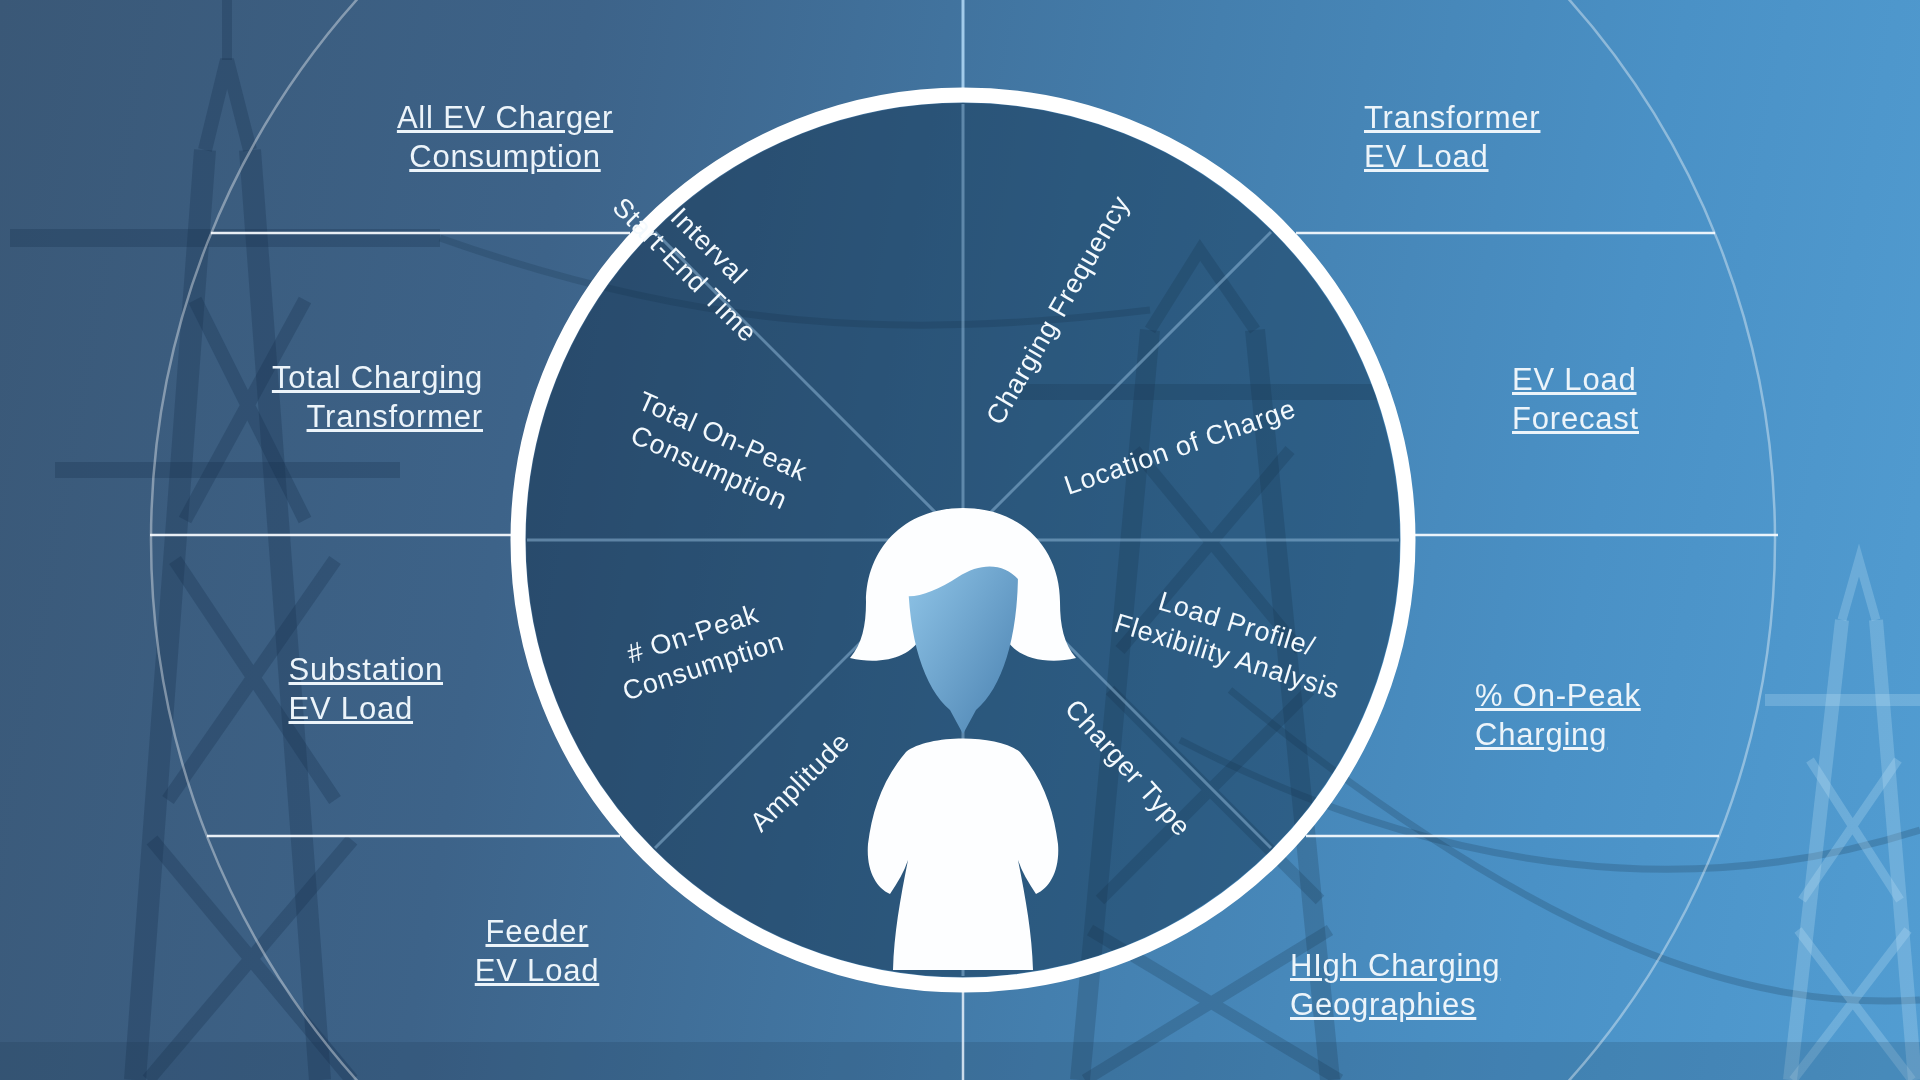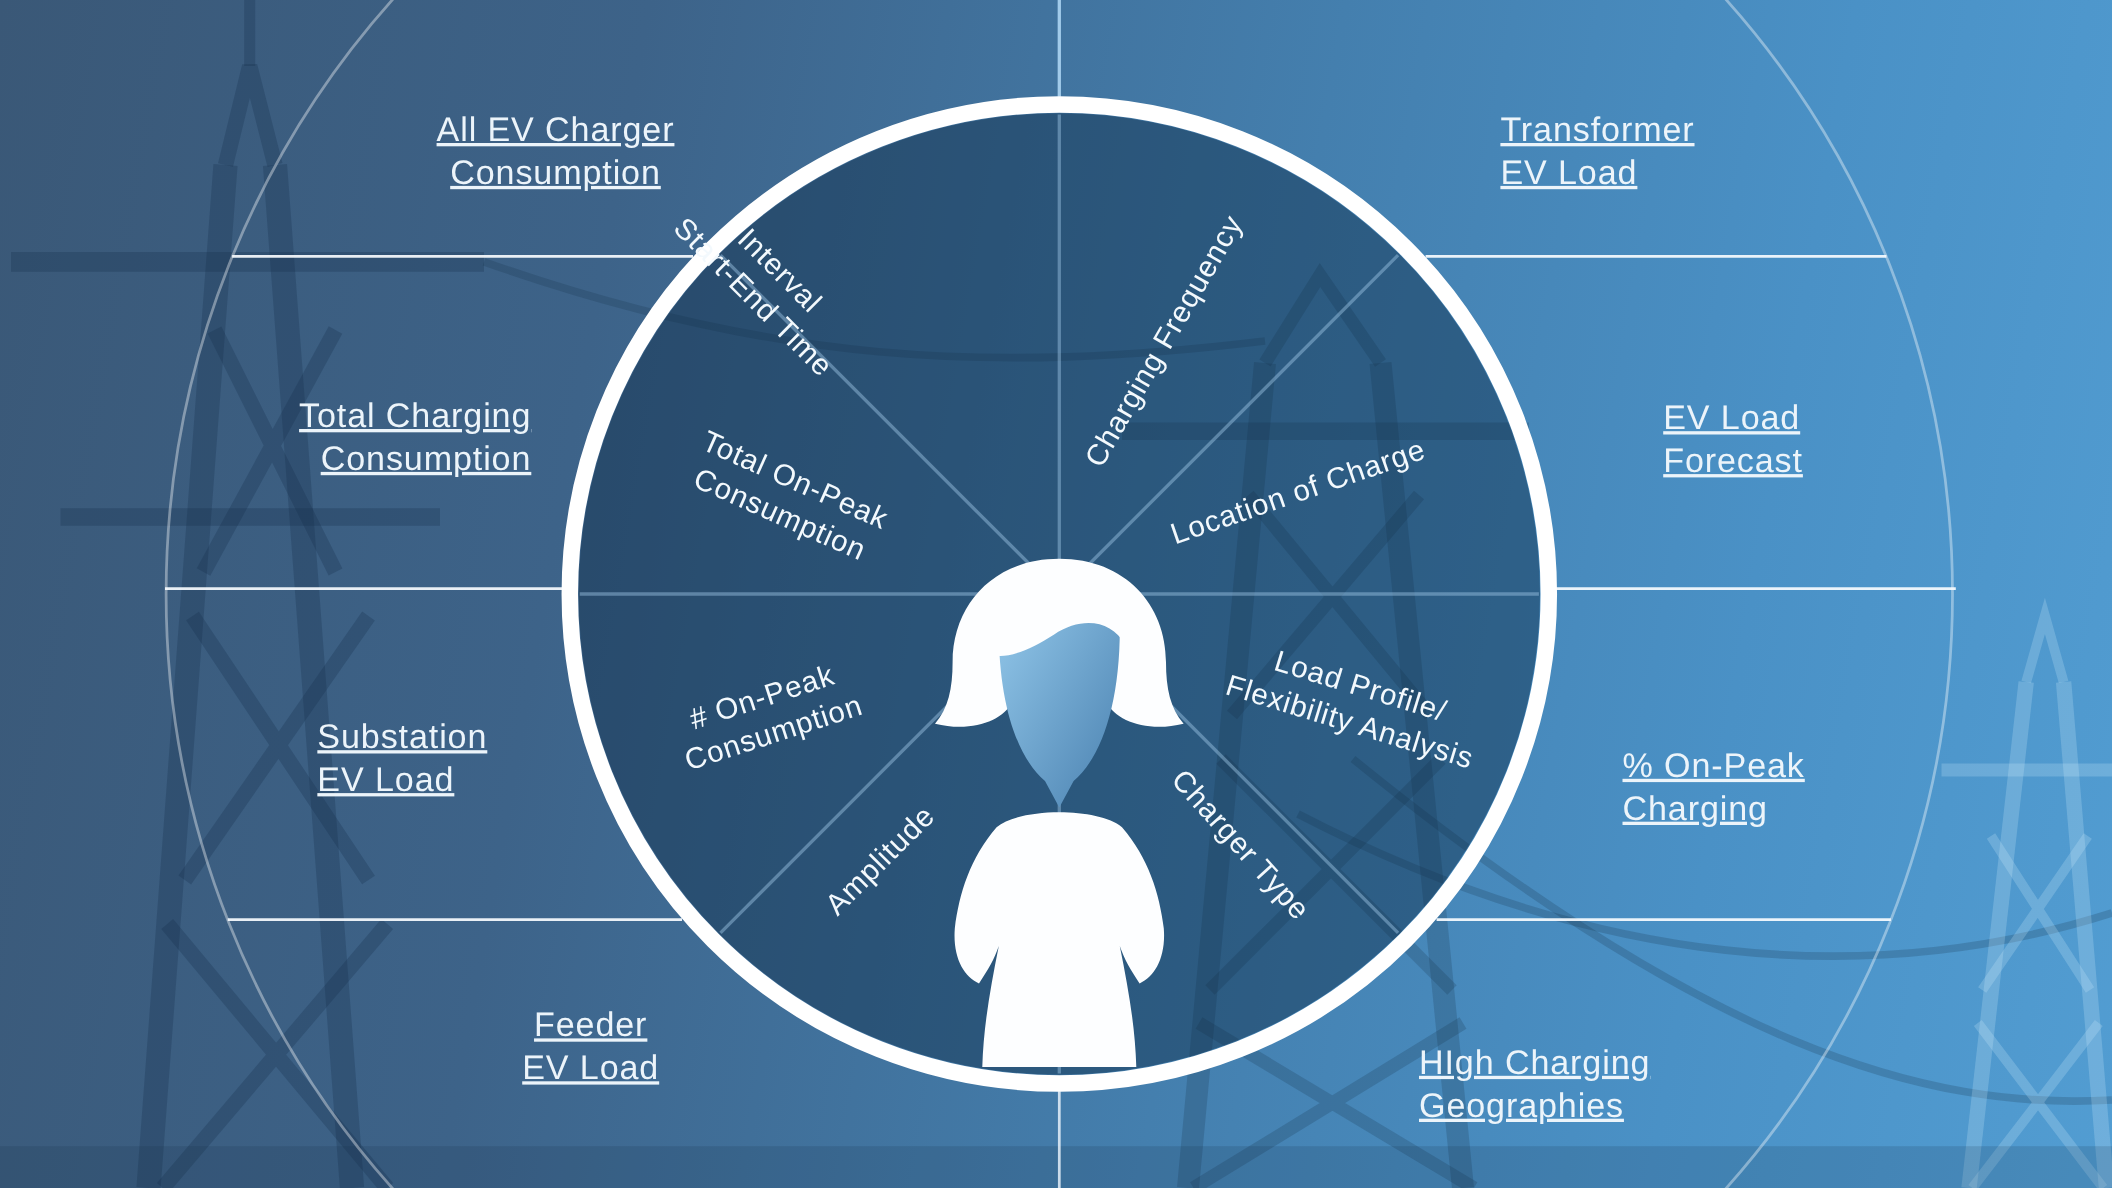--- a/index.html
+++ b/index.html
@@ -132,21 +132,21 @@
                C904 872 898 882 890 894 C876 888 866 870 868 844
                C872 812 882 780 906 752 Z"></path>
     </g>
   </svg>
 
   <div class="label olabel ol0">All EV Charger
 Consumption</div>
   <div class="label olabel ol1">Transformer
 EV Load</div>
   <div class="label olabel ol2">Total Charging
-Consumption</div>
+Transformer</div>
   <div class="label olabel ol3">EV Load
 Forecast</div>
   <div class="label olabel ol4">Substation
 EV Load</div>
   <div class="label olabel ol5">% On-Peak
 Charging</div>
   <div class="label olabel ol6">Feeder
 EV Load</div>
   <div class="label olabel ol7">HIgh Charging
 Geographies</div>

